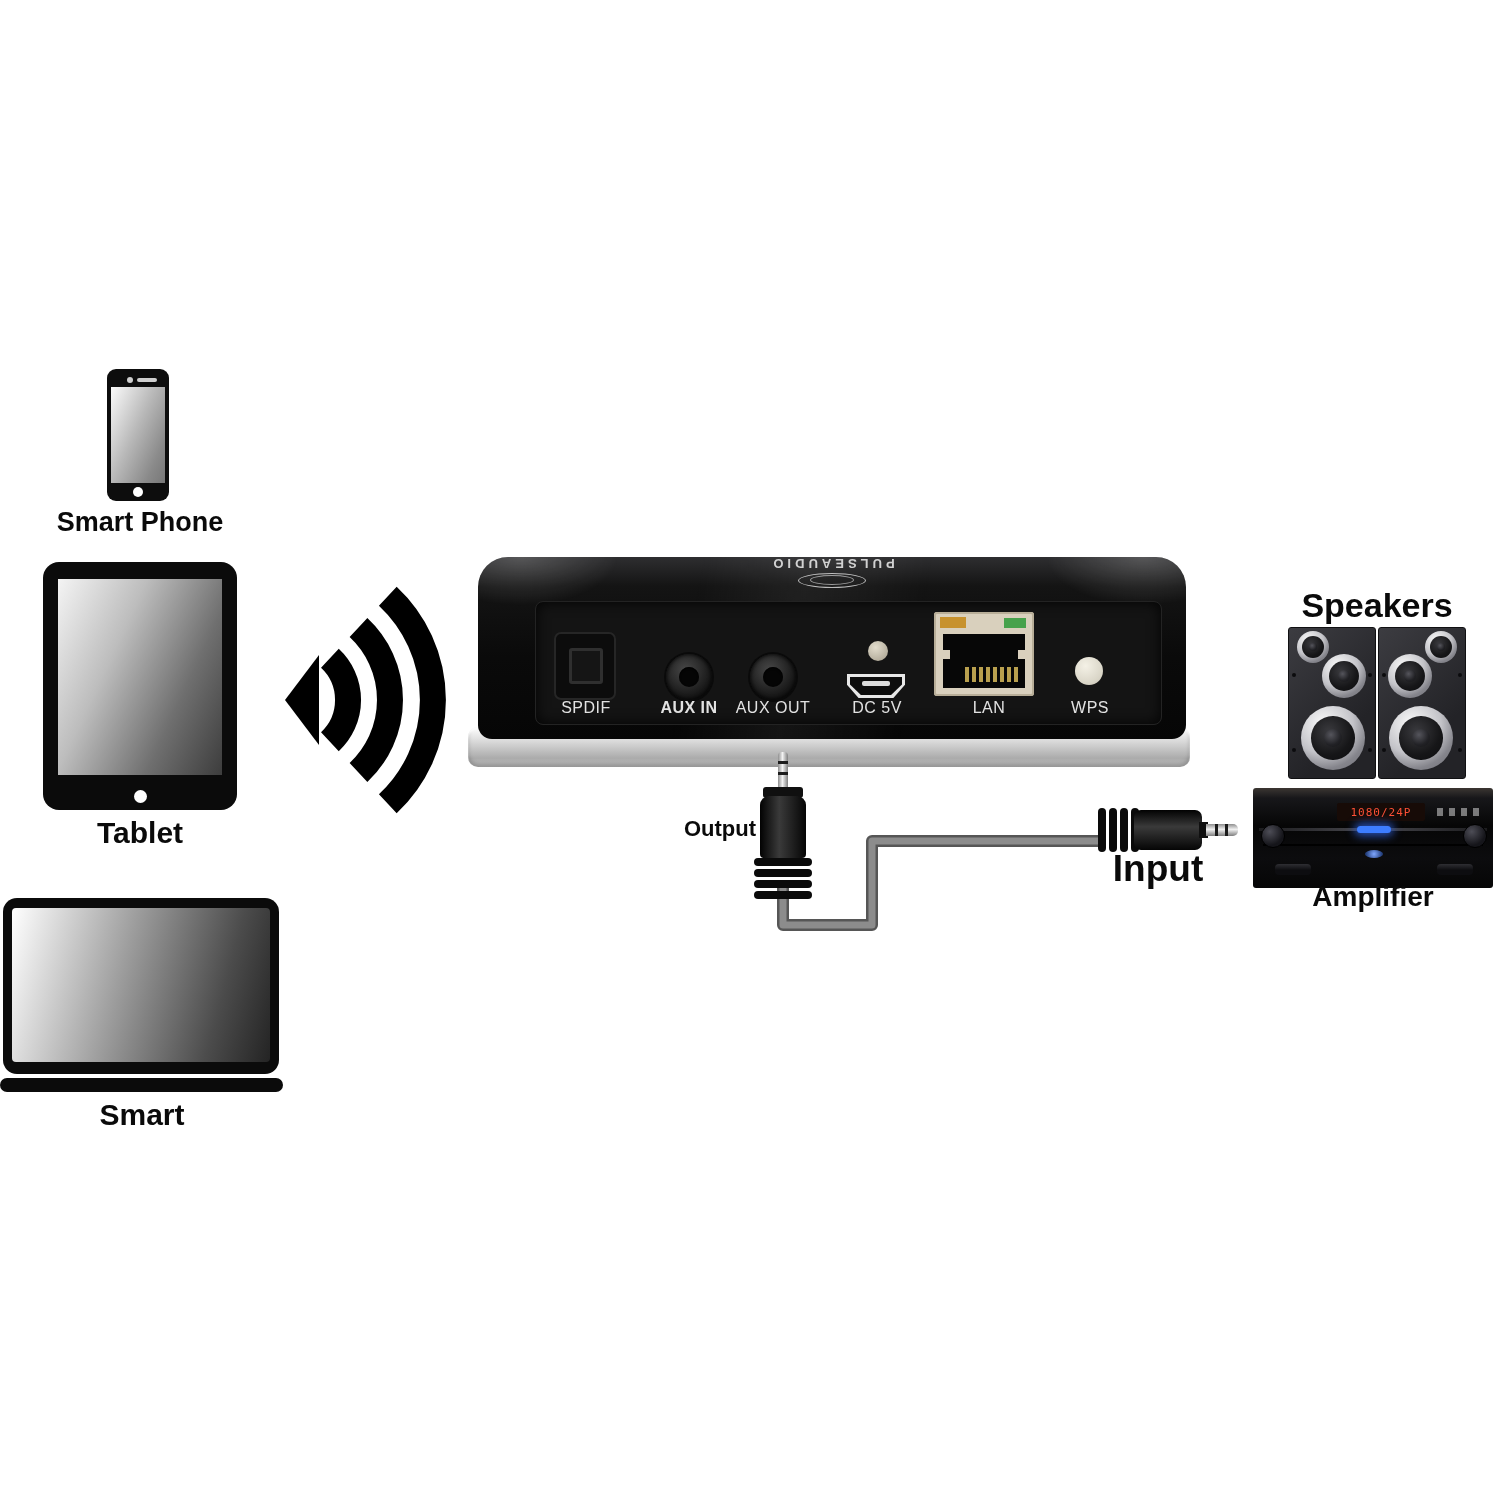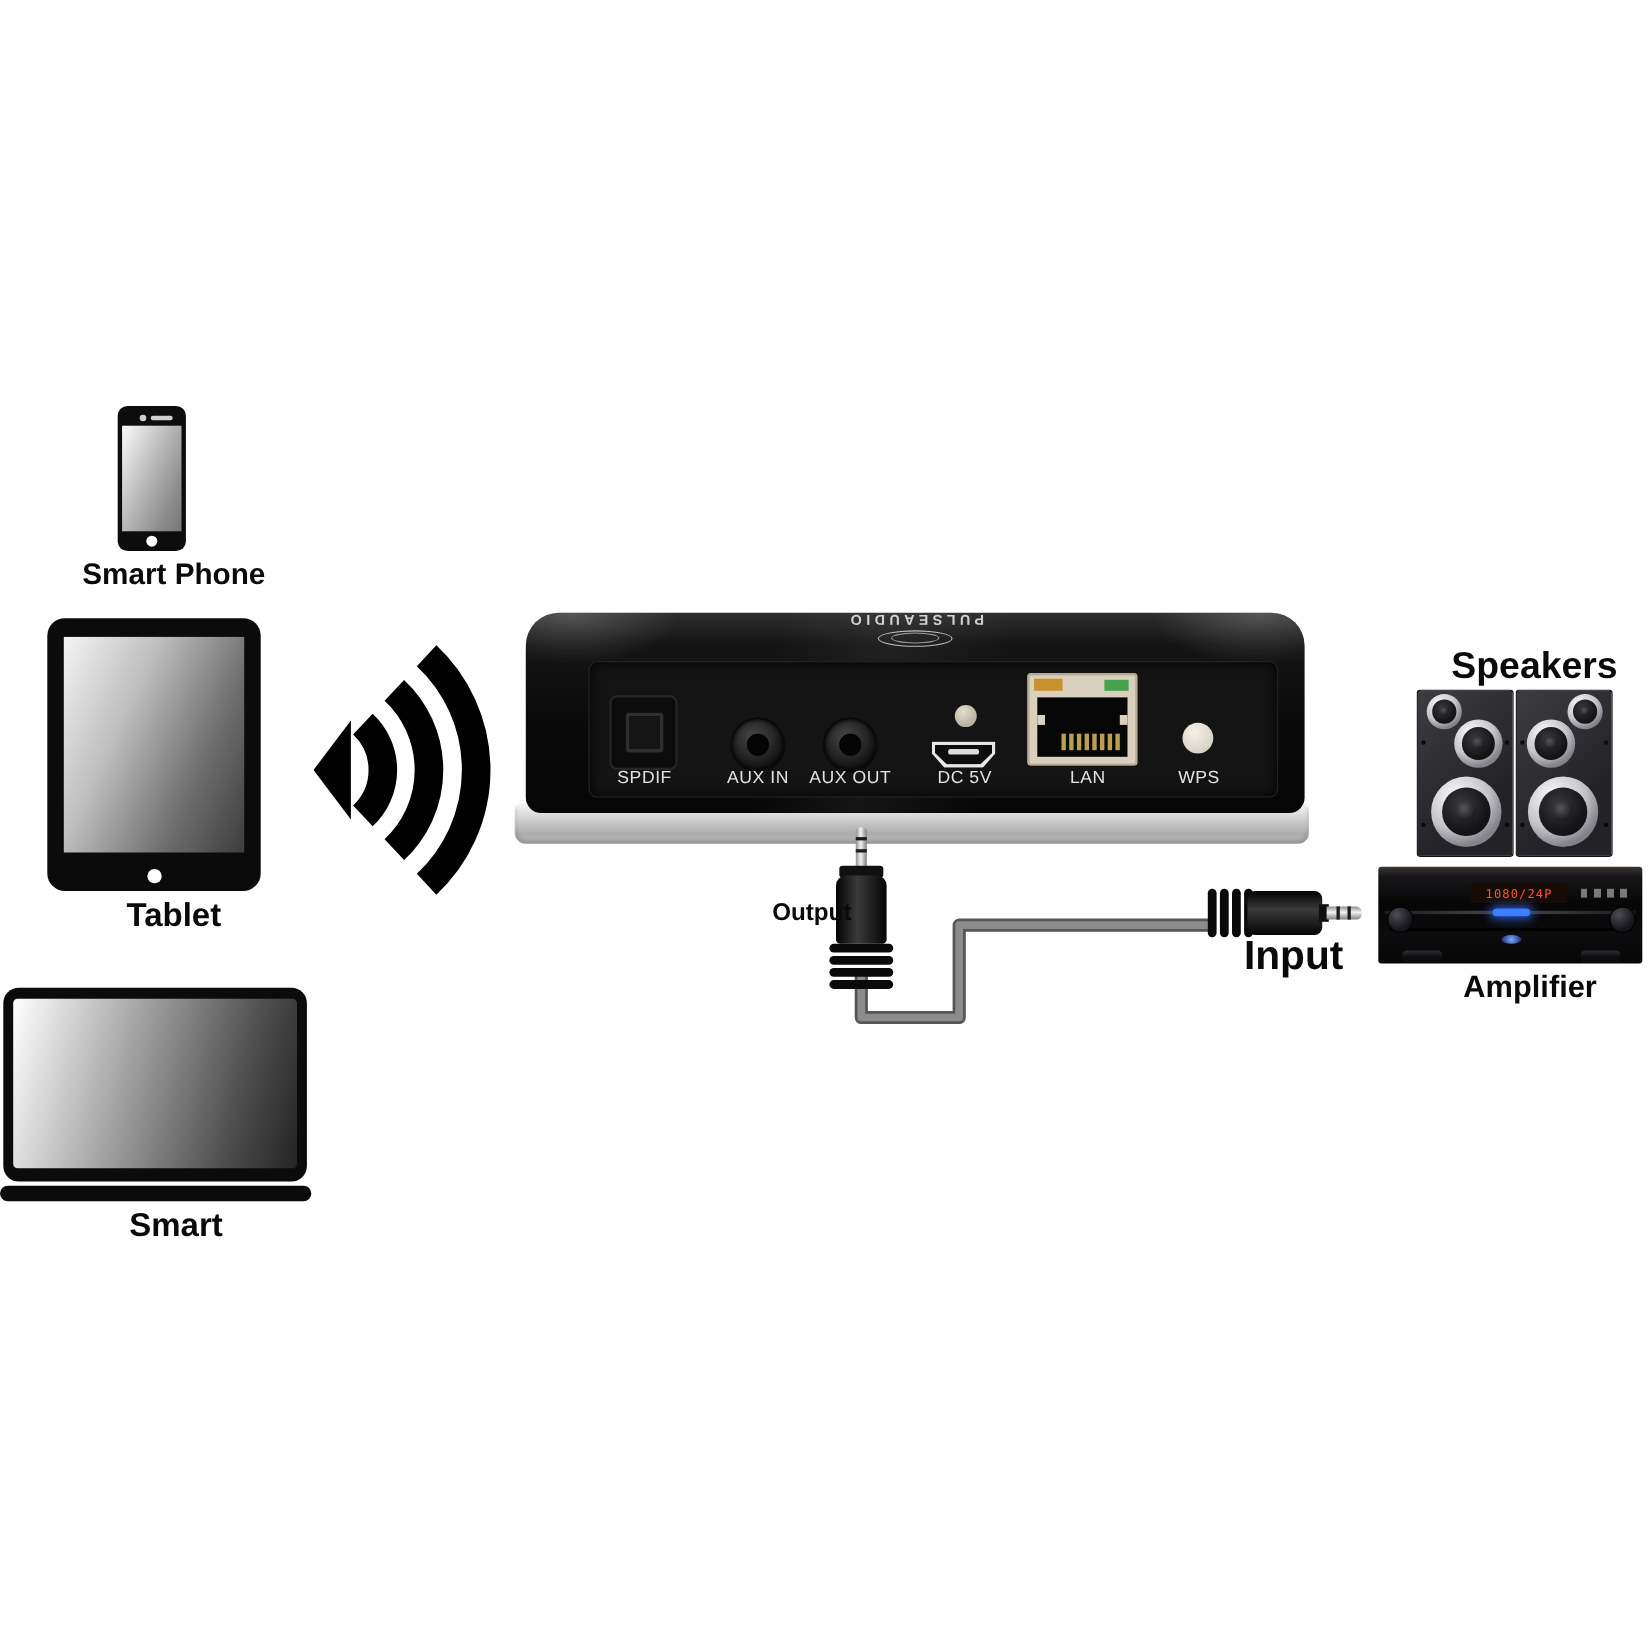--- a/index.html
+++ b/index.html
@@ -1,20 +1,20 @@
 <!DOCTYPE html>
 <html><head>
 <meta charset="utf-8">
 <style>
   html,body{margin:0;padding:0;background:#fff;}
   #stage{position:relative;width:1500px;height:1500px;background:#ffffff;overflow:hidden;
          font-family:"Liberation Sans",sans-serif;}
   .abs{position:absolute;}
   .cap{font-weight:bold;color:#0a0a0a;text-align:center;white-space:nowrap;
-       transform:translateX(-50%);margin-left:18px;}
+       transform:translateX(-50%);}
   
   .phone-body{left:107px;top:369px;width:62px;height:132px;background:#0d0d0d;border-radius:9px;}
   .phone-screen{left:4px;top:18px;width:54px;height:96px;
       background:linear-gradient(115deg,#fbfbfb,#b9b9b9 45%,#8a8a8a 80%,#777);}
   .phone-cam{left:20px;top:8px;width:6px;height:6px;border-radius:50%;background:#cfcfcf;}
   .phone-slit{left:30px;top:9px;width:20px;height:4px;border-radius:2px;background:#cfcfcf;}
   .phone-home{left:26px;bottom:4px;width:10px;height:10px;border-radius:50%;background:#fff;}
   .tablet-body{left:43px;top:562px;width:194px;height:248px;background:#0b0b0b;border-radius:16px;}
   .tablet-screen{left:15px;top:17px;width:164px;height:196px;
       background:linear-gradient(115deg,#f4f4f4,#bdbdbd 35%,#6f6f6f 70%,#3d3d3d);}
@@ -88,21 +88,21 @@
   .speaker{top:627px;width:86px;height:150px;border-radius:3px;border:1px solid #101012;
       background:linear-gradient(135deg,#3c3c41,#232327 70%);}
   .drv{position:absolute;border-radius:50%;
       background:radial-gradient(circle at 35% 28%,#fafafa,#c3c3c8 48%,#85858c 72%,#6e6e75);}
   .drv::before{content:"";position:absolute;border-radius:50%;inset:16%;
       background:radial-gradient(circle at 40% 35%,#3a3a3e,#161618 60%,#0c0c0e);}
   .drv::after{content:"";position:absolute;border-radius:50%;inset:36%;
       background:radial-gradient(circle at 38% 32%,#55555c,#222226 60%,#121214);}
   .screw{position:absolute;width:4px;height:4px;border-radius:50%;background:#0b0b0d;}
   
-  .amp{left:1253px;top:788px;width:240px;height:88px;border-radius:3px;
+  .amp{left:1253px;top:788px;width:240px;height:100px;border-radius:3px;
       background:linear-gradient(180deg,#3b3632 0%,#17171a 10%,#060606 38%,#0c0c0e 70%,#060606);}
   .amp-display{left:84px;top:15px;width:88px;height:18px;background:#170b07;border-radius:2px;
       display:flex;align-items:center;justify-content:center;
       font-family:"DejaVu Sans Mono",monospace;font-size:11px;color:#ff5136;letter-spacing:1px;}
   .amp-marks{left:184px;top:20px;width:44px;height:8px;
       background:repeating-linear-gradient(90deg,rgba(255,255,255,.45) 0 6px,transparent 6px 12px);}
   .amp-band{left:6px;top:40px;width:228px;height:3px;
       background:linear-gradient(90deg,#1c1c1e,#47474d 48%,#1c1c1e);}
   .amp-glow{left:104px;top:38px;width:34px;height:7px;border-radius:4px;background:#3d7dff;
       box-shadow:0 0 9px 3px rgba(47,95,214,.8);}
@@ -179,21 +179,21 @@
           <div class="lan-pin" style="left:71px;"></div>
         <div class="lan-tab" style="left:0;"></div>
           <div class="lan-tab" style="right:0;"></div>
       </div>
       <div class="abs lan-led-l"></div>
       <div class="abs lan-led-r"></div>
     </div>
     <div class="abs wps-btn"></div>
 
     <span class="port-label" style="left:50px;">SPDIF</span>
-    <span class="port-label" style="left:153px;">AUX IN</span>
+    <span class="port-label" style="left:153px;font-weight:bold;">AUX IN</span>
     <span class="port-label" style="left:237px;">AUX OUT</span>
     <span class="port-label" style="left:341px;">DC 5V</span>
     <span class="port-label" style="left:453px;">LAN</span>
     <span class="port-label" style="left:554px;">WPS</span>
   </div>
 
   <svg class="abs" style="left:740px;top:735px;" width="520" height="220" viewBox="0 0 520 220">
     <path d="M43,150 L43,190 L132,190 L132,106 L362,106" fill="none" stroke="#565656" stroke-width="12" stroke-linejoin="round"></path>
     <path d="M43,150 L43,190 L132,190 L132,106 L362,106" fill="none" stroke="#8c8c8c" stroke-width="7" stroke-linejoin="round"></path>
   </svg>

